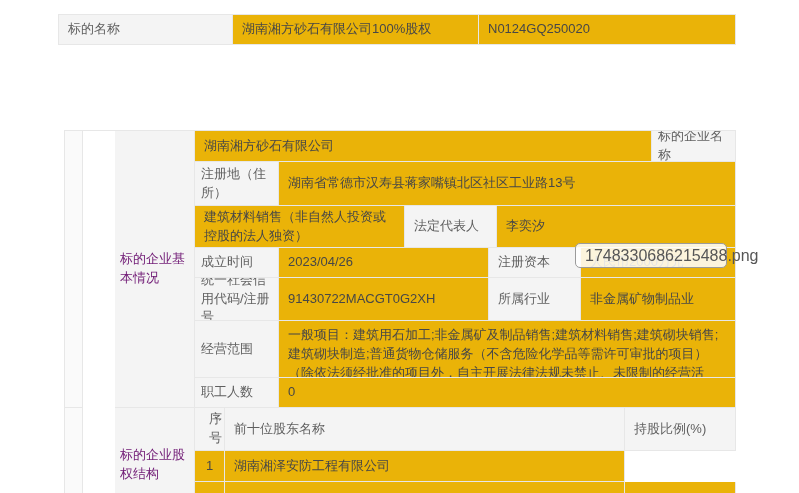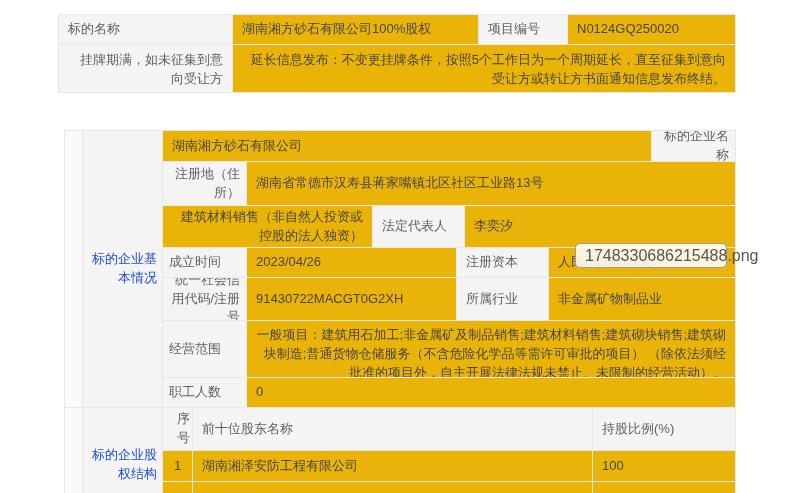--- a/index.html
+++ b/index.html
@@ -8,36 +8,36 @@
     background:#ffffff;
     font-family:"Liberation Sans","DejaVu Sans",sans-serif;
     font-size:13px;color:#4a4a4a;
   }
   .tbl{position:absolute;border-top:1px solid #e7e7e7;border-left:1px solid #e7e7e7;background:#fff;}
   .row{display:flex;}
   .cell{
     box-sizing:border-box;
     border-right:1px solid #e7e7e7;border-bottom:1px solid #e7e7e7;
     padding:4px 9px;display:flex;align-items:center;
-    line-height:1.45;overflow:hidden;text-align:right;
+    line-height:1.45;overflow:hidden;
   }
   .lbl{background:#f4f4f4;color:#5f5f5f;}
   .val{background:#eab308;color:#474747;}
   
   .t1{left:58px;top:14px;width:677px;}
   .t1 .c-l1{width:174px;}
   .t1 .c-v1{width:246px;}
   .t1 .c-l2{width:89px;}
   .t1 .c-v2{flex:1;}
   .t1 .c-span{flex:1;align-items:flex-start;padding-top:6px;}
   
   .t2{left:64px;top:130px;width:671px;}
   .group{display:flex;}
   .narrow{width:18px;background:#fafafa;padding:0;}
-  .section{width:80px;background:#f4f4f4;color:#1d4ed8;padding:4px 5px;}
+  .section{width:80px;background:#f4f4f4;color:#701a75;padding:4px 5px;margin-left:32px;}
   .rows{flex:1;display:flex;flex-direction:column;}
   .t2 .c-lbl{width:84px;padding:4px 6px;}
   .t2 .c-vspan{flex:1;}
   .t2 .c-v1{width:210px;}
   .t2 .c-l2{width:92px;}
   .t2 .c-v2{flex:1;}
   .t2 .c-no{width:30px;justify-content:center;padding:4px 2px;text-align:right;}
   .t2 .c-name{width:400px;}
   .t2 .c-ratio{flex:1;}
   .hdr{background:#f4f4f4;color:#5f5f5f;}
@@ -50,26 +50,21 @@
     font-size:16px;z-index:5;white-space:nowrap;
   }
 </style>
 </head>
 <body>
 
 <div class="tbl t1">
   <div class="row" style="height:30px">
     <div class="cell lbl c-l1">标的名称</div>
     <div class="cell val c-v1">湖南湘方砂石有限公司100%股权</div>
-    <div class="cell lbl c-l2">项目编号</div>
     <div class="cell val c-v2">N0124GQ250020</div>
-  </div>
-  <div class="row" style="height:48px">
-    <div class="cell lbl c-l1" style="align-items:flex-start;padding-top:6px">挂牌期满，如未征集到意向受让方</div>
-    <div class="cell val c-span">延长信息发布：不变更挂牌条件，按照5个工作日为一个周期延长，直至征集到意向受让方或转让方书面通知信息发布终结。</div>
   </div>
 </div>
 
 <div class="tbl t2">
 
   <div class="group">
     <div class="cell narrow"></div>
     <div class="cell section">标的企业基本情况</div>
     <div class="rows">
       <div class="row" style="height:31px">
@@ -113,21 +108,20 @@
     <div class="cell section">标的企业股权结构</div>
     <div class="rows">
       <div class="row" style="height:43px">
         <div class="cell hdr c-no">序号</div>
         <div class="cell hdr c-name">前十位股东名称</div>
         <div class="cell hdr c-ratio">持股比例(%)</div>
       </div>
       <div class="row" style="height:31px">
         <div class="cell val c-no">1</div>
         <div class="cell val c-name">湖南湘泽安防工程有限公司</div>
-        <div class="cell val c-ratio">100</div>
       </div>
       <div class="row" style="height:40px">
         <div class="cell val c-no"></div>
         <div class="cell val c-name"></div>
         <div class="cell val c-ratio"></div>
       </div>
     </div>
   </div>
 </div>
 

